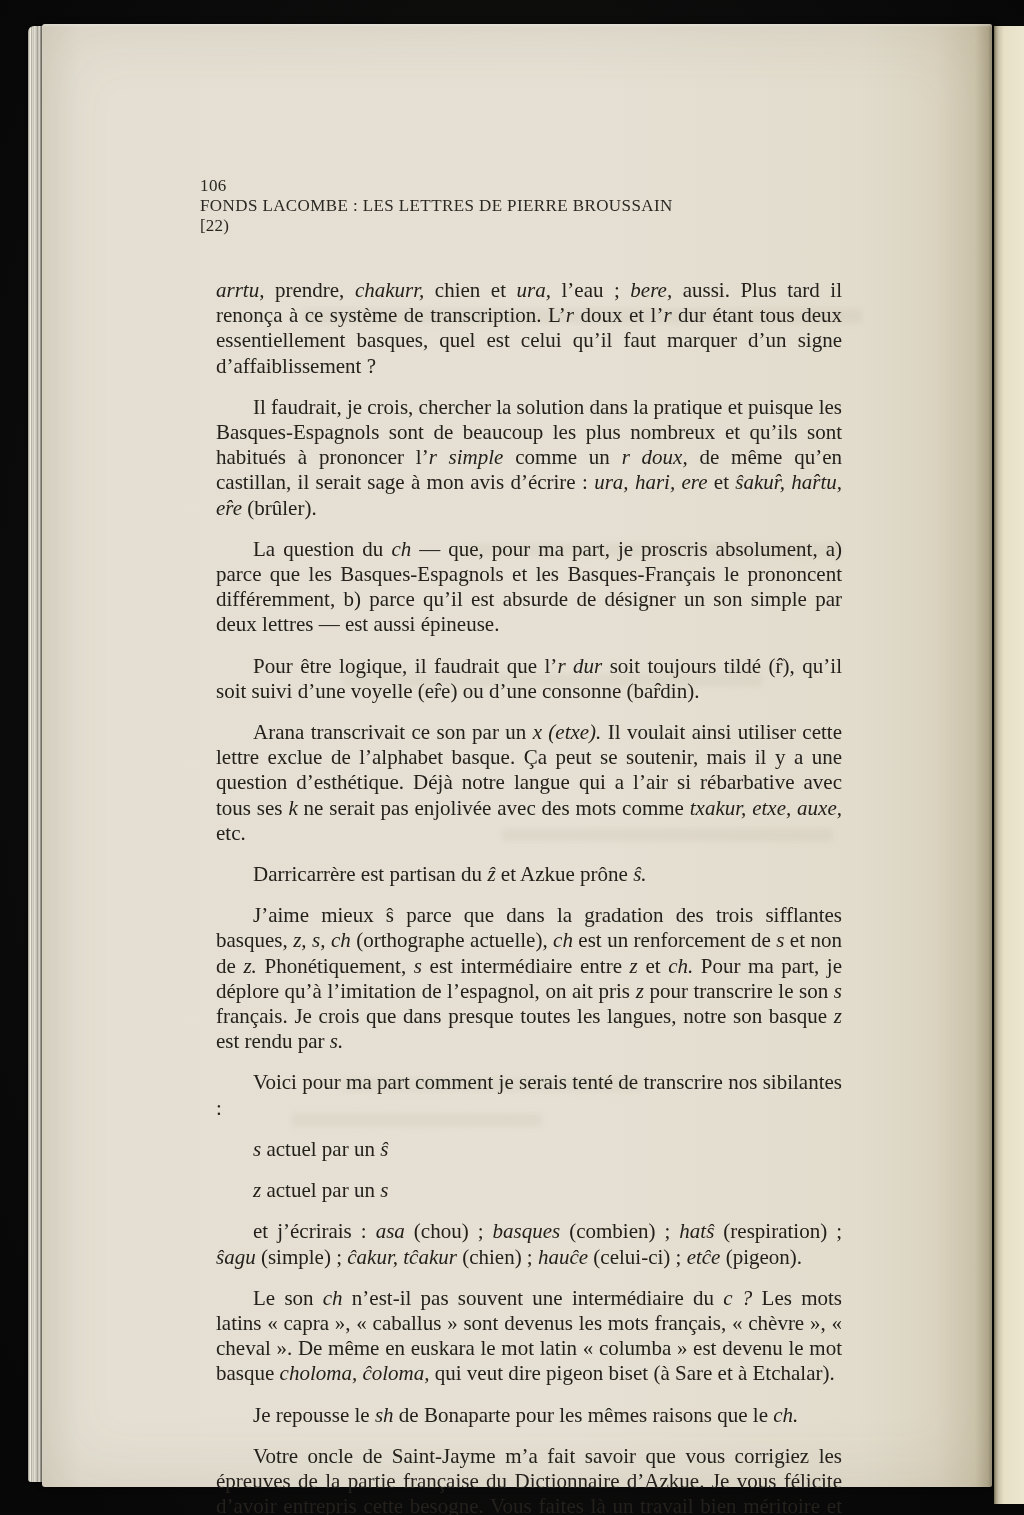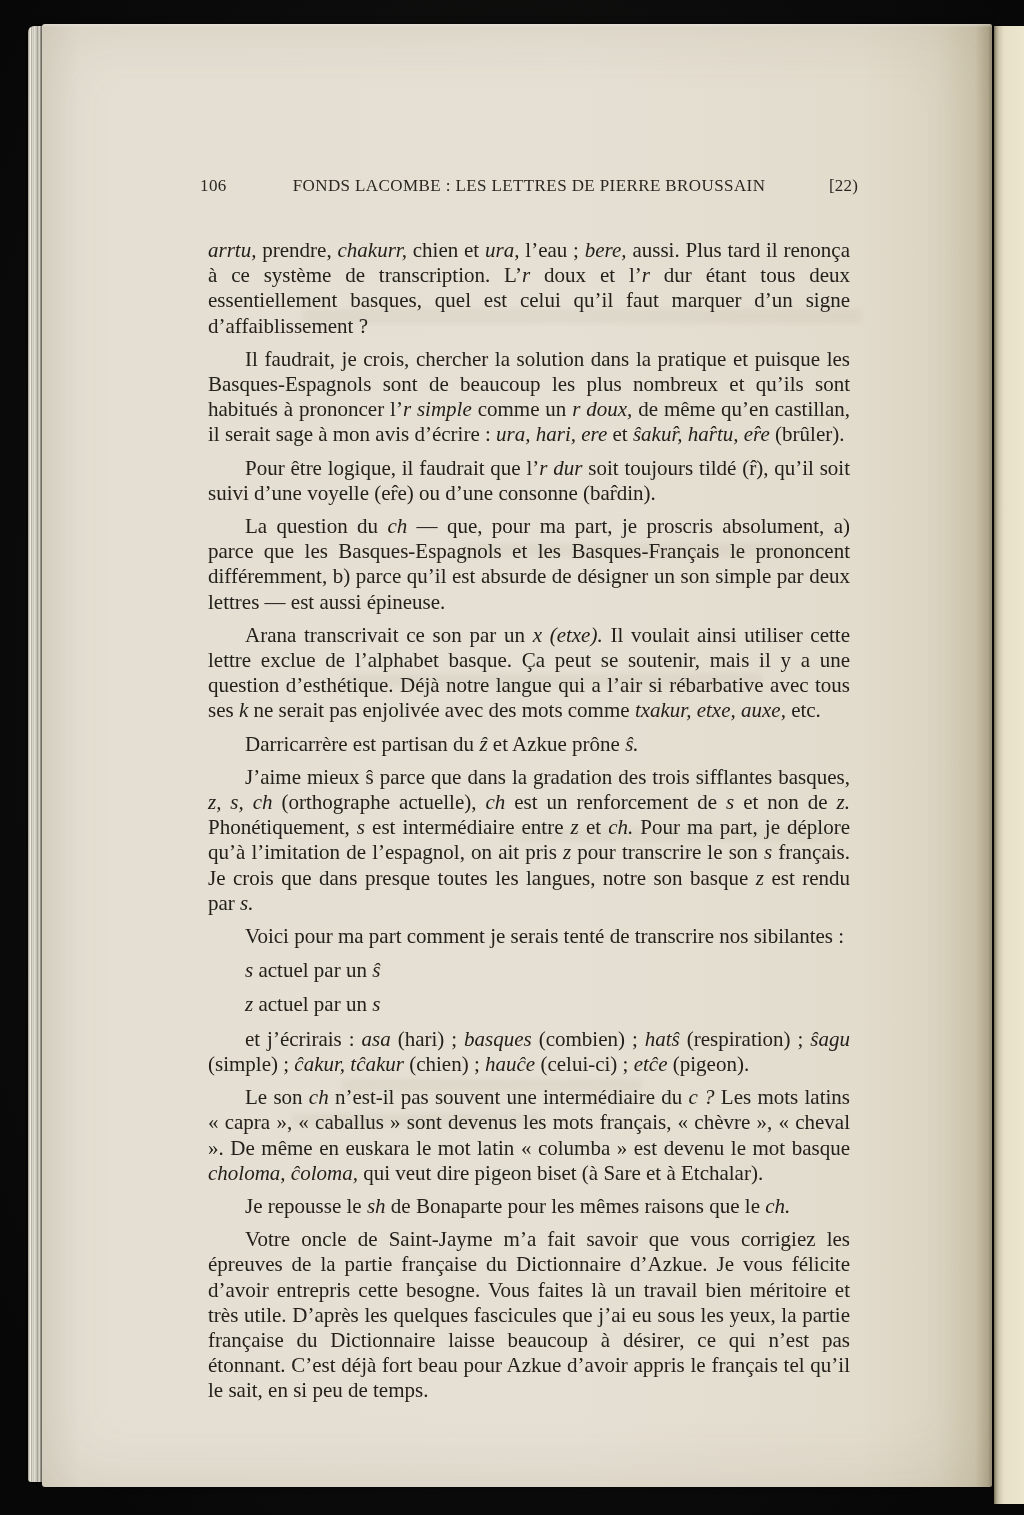--- a/index.html
+++ b/index.html
@@ -65,31 +65,32 @@
     width: 658px;
     color: #24211c;
   }
   .page-header {
     display: flex;
     justify-content: space-between;
     align-items: baseline;
     font-size: 17px;
     letter-spacing: 0.4px;
     color: #2b2823;
+    flex-direction: column;
   }
   .page-header .hdr-title { flex: 1; text-align: center; }
   .page-header .hdr-num   { min-width: 60px; text-align: left; }
-  .page-header .hdr-ref   { min-width: 60px; text-align: right; letter-spacing: 0.2px; }
+  .page-header .hdr-ref   { min-width: 60px; letter-spacing: 0.2px; }
   .body-text {
     margin-top: 42px;
     font-size: 21px;
     line-height: 25.2px;
     text-align: justify;
   }
-  .body-text p { margin: 8px; }
+  .body-text p { margin: 16px; }
   .body-text p.indent    { text-indent: 37px; }
   .body-text p.noindent  { text-indent: 0; }
   .body-text p.list      { text-indent: 37px; text-align: left; margin-top: 9px; }
   .body-text p.afterlist { text-indent: 37px; margin-top: 9px; }
   .body-text em { font-style: italic; }
 </style>
 </head>
 <body>
 
 <div class="scan">
@@ -107,29 +108,29 @@
     <div class="text-block">
       <div class="page-header">
         <span class="hdr-num">106</span>
         <span class="hdr-title">FONDS LACOMBE : LES LETTRES DE PIERRE BROUSSAIN</span>
         <span class="hdr-ref">[22)</span>
       </div>
 
       <div class="body-text">
           <p class="noindent"><em>arrtu,</em><span> prendre, </span><em>chakurr,</em><span> chien et </span><em>ura,</em><span> l’eau ; </span><em>bere,</em><span> aussi. Plus tard il renonça à ce système de transcription. L’</span><em>r</em><span> doux et l’</span><em>r</em><span> dur étant tous deux essentiellement basques, quel est celui qu’il faut marquer d’un signe d’affaiblissement ?</span></p>
           <p class="indent"><span>Il faudrait, je crois, chercher la solution dans la pratique et puisque les Basques-Espagnols sont de beaucoup les plus nombreux et qu’ils sont habitués à prononcer l’</span><em>r simple</em><span> comme un </span><em>r doux,</em><span> de même qu’en castillan, il serait sage à mon avis d’écrire : </span><em>ura, hari, ere</em><span> et </span><em>ŝakur̂, har̂tu, er̂e</em><span> (brûler).</span></p>
+          <p class="indent"><span>La question du </span><em>ch</em><span> — que, pour ma part, je proscris absolument, a) parce que les Basques-Espagnols et les Basques-Français le prononcent différemment, b) parce qu’il est absurde de désigner un son simple par deux lettres — est aussi épineuse.</span></p>
           <p class="indent"><span>Pour être logique, il faudrait que l’</span><em>r dur</em><span> soit toujours tildé (r̂), qu’il soit suivi d’une voyelle (er̂e) ou d’une consonne (bar̂din).</span></p>
-          <p class="indent"><span>La question du </span><em>ch</em><span> — que, pour ma part, je proscris absolument, a) parce que les Basques-Espagnols et les Basques-Français le prononcent différemment, b) parce qu’il est absurde de désigner un son simple par deux lettres — est aussi épineuse.</span></p>
           <p class="indent"><span>Arana transcrivait ce son par un </span><em>x (etxe).</em><span> Il voulait ainsi utiliser cette lettre exclue de l’alphabet basque. Ça peut se soutenir, mais il y a une question d’esthétique. Déjà notre langue qui a l’air si rébarbative avec tous ses </span><em>k</em><span> ne serait pas enjolivée avec des mots comme </span><em>txakur, etxe, auxe,</em><span> etc.</span></p>
           <p class="indent"><span>Darricarrère est partisan du </span><em>ẑ</em><span> et Azkue prône </span><em>ŝ.</em></p>
           <p class="indent"><span>J’aime mieux ŝ parce que dans la gradation des trois sifflantes basques, </span><em>z, s, ch</em><span> (orthographe actuelle), </span><em>ch</em><span> est un renforcement de </span><em>s</em><span> et non de </span><em>z.</em><span> Phonétiquement, </span><em>s</em><span> est intermédiaire entre </span><em>z</em><span> et </span><em>ch.</em><span> Pour ma part, je déplore qu’à l’imitation de l’espagnol, on ait pris </span><em>z</em><span> pour transcrire le son </span><em>s</em><span> français. Je crois que dans presque toutes les langues, notre son basque </span><em>z</em><span> est rendu par </span><em>s.</em></p>
           <p class="indent"><span>Voici pour ma part comment je serais tenté de transcrire nos sibilantes :</span></p>
           <p class="list"><em>s</em><span> actuel par un </span><em>ŝ</em></p>
           <p class="list"><em>z</em><span> actuel par un </span><em>s</em></p>
-          <p class="afterlist"><span>et j’écrirais : </span><em>asa</em><span> (hari) ; </span><em>basques</em><span> (combien) ; </span><em>hatŝ</em><span> (respiration) ; </span><em>ŝagu</em><span> (simple) ; </span><em>ĉakur, tĉakur</em><span> (chien) ; </span><em>hauĉe</em><span> (celui-ci) ; </span><em>etĉe</em><span> (pigeon).</span></p>
+          <p class="afterlist"><span>et j’écrirais : </span><em>asa</em><span> (chou) ; </span><em>basques</em><span> (combien) ; </span><em>hatŝ</em><span> (respiration) ; </span><em>ŝagu</em><span> (simple) ; </span><em>ĉakur, tĉakur</em><span> (chien) ; </span><em>hauĉe</em><span> (celui-ci) ; </span><em>etĉe</em><span> (pigeon).</span></p>
           <p class="indent"><span>Le son </span><em>ch</em><span> n’est-il pas souvent une intermédiaire du </span><em>c ?</em><span> Les mots latins « capra », « caballus » sont devenus les mots français, « chèvre », « cheval ». De même en euskara le mot latin « columba » est devenu le mot basque </span><em>choloma, ĉoloma,</em><span> qui veut dire pigeon biset (à Sare et à Etchalar).</span></p>
           <p class="indent"><span>Je repousse le </span><em>sh</em><span> de Bonaparte pour les mêmes raisons que le </span><em>ch.</em></p>
           <p class="indent"><span>Votre oncle de Saint-Jayme m’a fait savoir que vous corrigiez les épreuves de la partie française du Dictionnaire d’Azkue. Je vous félicite d’avoir entrepris cette besogne. Vous faites là un travail bien méritoire et très utile. D’après les quelques fascicules que j’ai eu sous les yeux, la partie française du Dictionnaire laisse beaucoup à désirer, ce qui n’est pas étonnant. C’est déjà fort beau pour Azkue d’avoir appris le français tel qu’il le sait, en si peu de temps.</span></p>
         </div>
     </div>
   </div>
 
   <div class="next-page"></div>
 </div>
 

